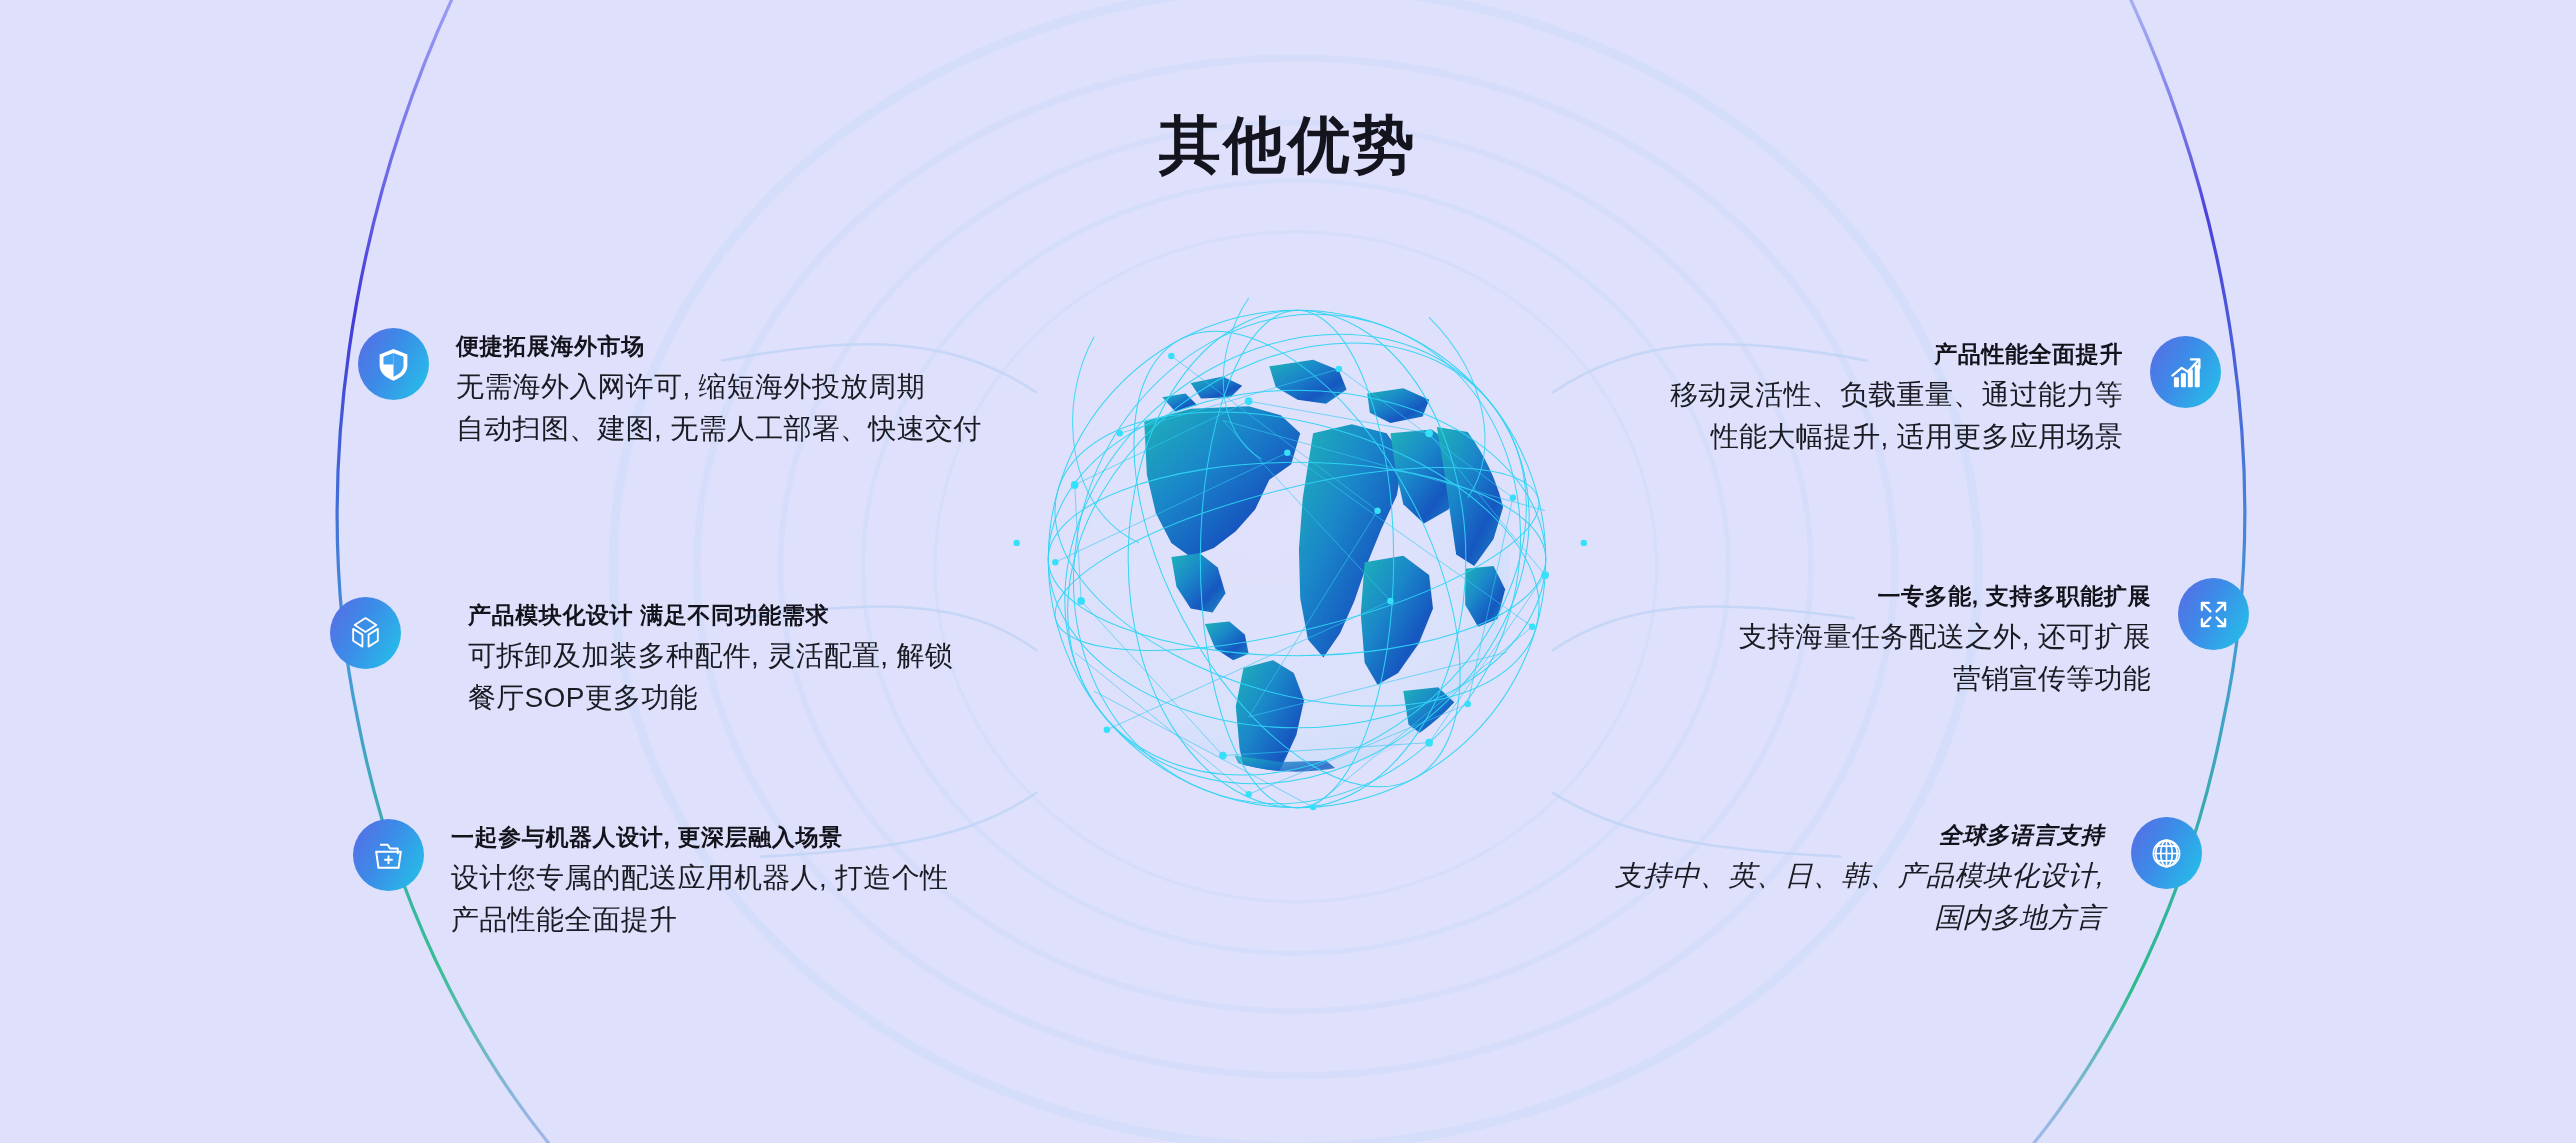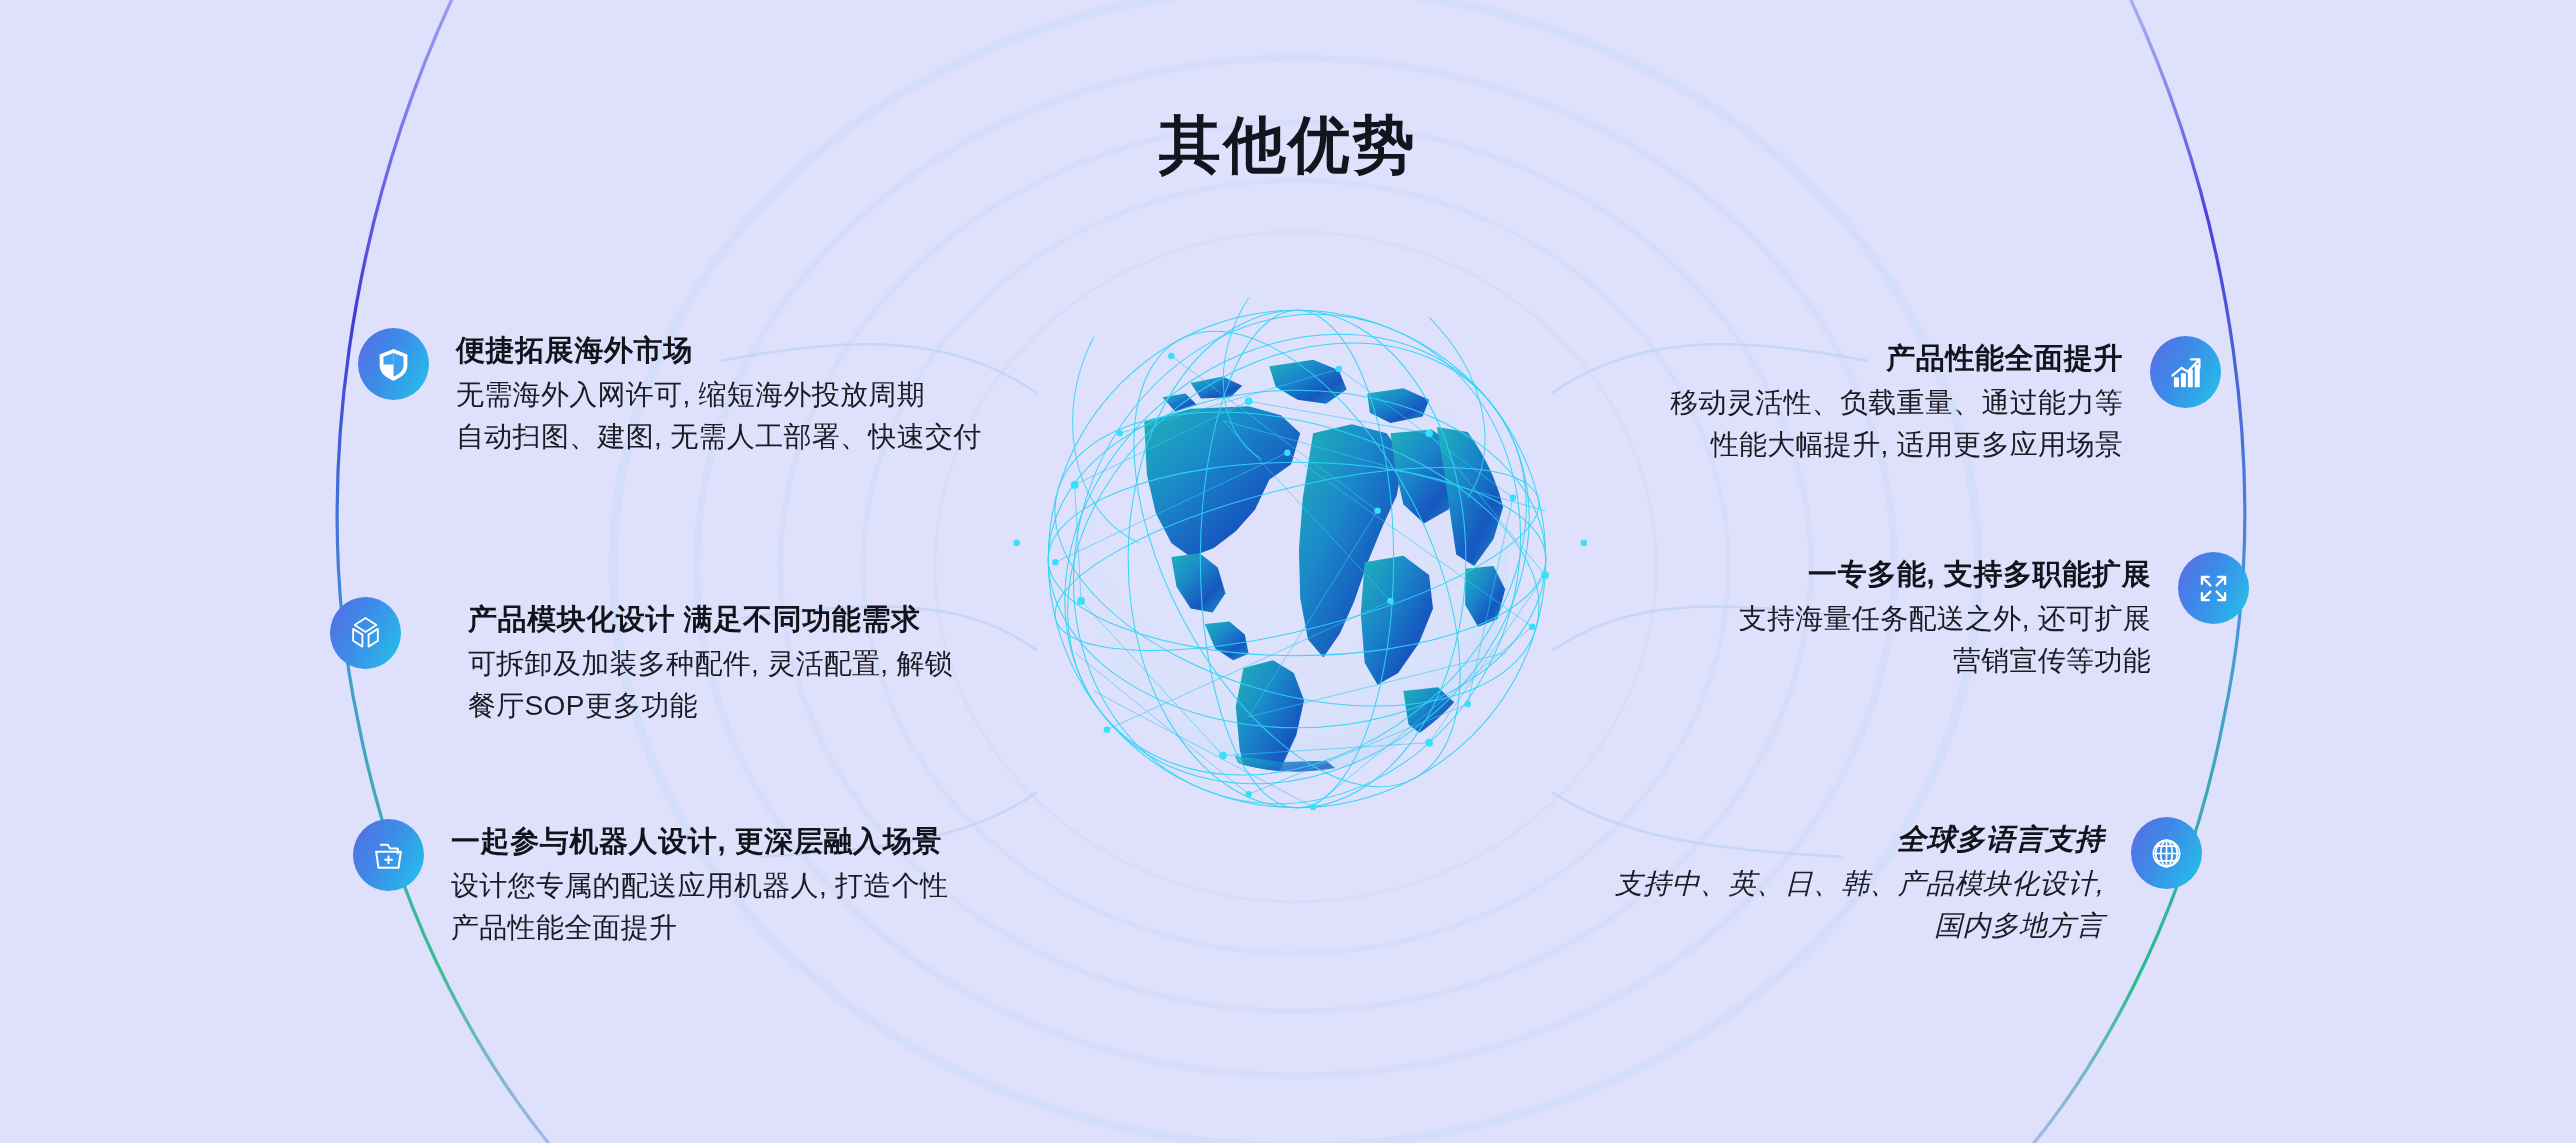--- a/index.html
+++ b/index.html
@@ -45,21 +45,21 @@
     display:flex; align-items:center; justify-content:center;
     position:relative;
   }
   .badge svg{ width:37px; height:37px; display:block; }
 
   .ftext{ padding-top:3.9px; }
   .feature.left .ftext{ margin-left:27px; text-align:left; }
   .feature.right .ftext{ margin-right:27px; text-align:right; }
 
   .fhead{
-    font-size:29px; font-weight:bold; color:#13131c;
+    font-size:23px; font-weight:bold; color:#13131c;
     line-height:1.26; letter-spacing:0.6px;
     white-space:nowrap;
   }
   .fline{
     font-size:28px; font-weight:normal; color:#1b1b24;
     line-height:1.30; letter-spacing:0.3px;
     white-space:nowrap;
     margin-top:5.8px;
   }
   .fline.first{ margin-top:8.4px; }
@@ -275,21 +275,21 @@
         <path d="M31 7 H42 V18" fill="none" stroke="#ffffff" stroke-width="3" stroke-linecap="round" stroke-linejoin="round"></path>
       </svg>
     </div>
     <div class="ftext">
       <div class="fhead">产品性能全面提升</div>
       <div class="fline first">移动灵活性、负载重量、通过能力等</div>
       <div class="fline">性能大幅提升, 适用更多应用场景</div>
     </div>
   </div>
 
-  <div class="feature right" style="right:327px; top:552px;justify-content:flex-end;">
+  <div class="feature right" style="right:327px; top:578px;justify-content:flex-end;">
     <div class="badge">
       <svg viewBox="0 0 48 48" fill="none" stroke="#ffffff" stroke-width="3" stroke-linecap="round" stroke-linejoin="round">
         <path d="M20 20 L9 9 M9 9 V18 M9 9 H18"></path>
         <path d="M28 20 L39 9 M39 9 V18 M39 9 H30"></path>
         <path d="M20 28 L9 39 M9 39 V30 M9 39 H18"></path>
         <path d="M28 28 L39 39 M39 39 V30 M39 39 H30"></path>
       </svg>
     </div>
     <div class="ftext">
       <div class="fhead">一专多能, 支持多职能扩展</div>

